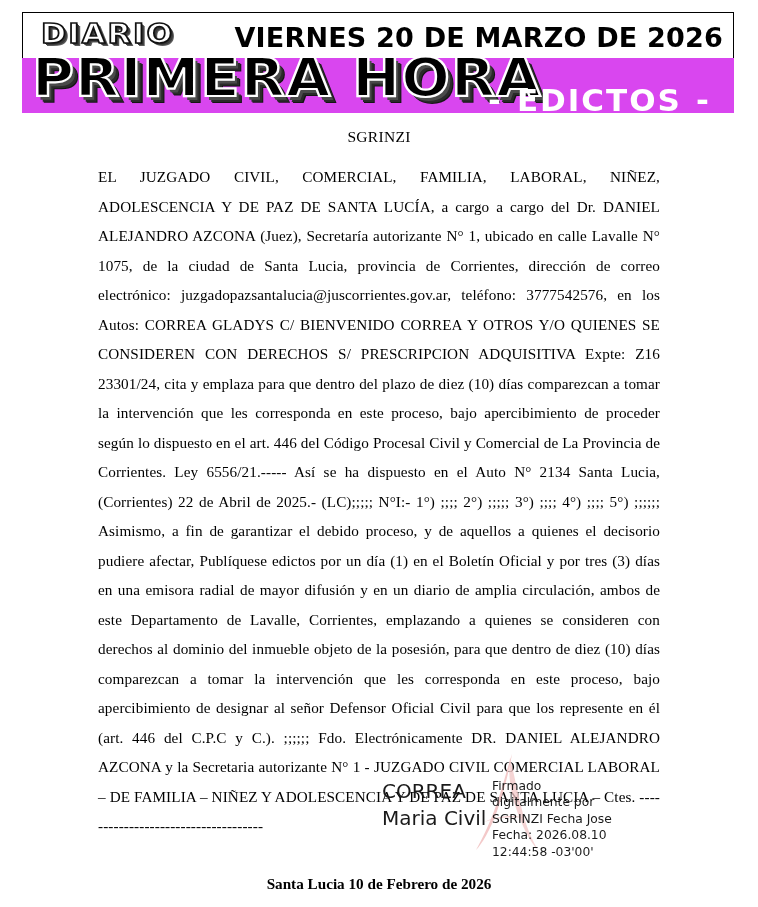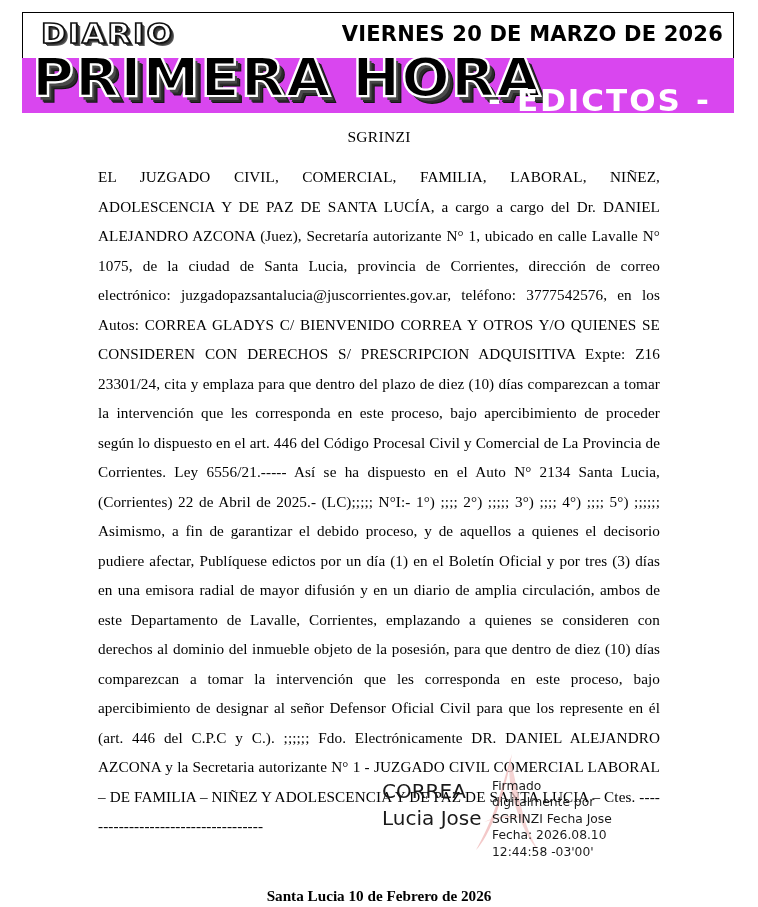--- a/index.html
+++ b/index.html
@@ -56,21 +56,21 @@
     transform-origin: left center;
     white-space: nowrap;
   }
 
   .masthead-date {
     position: absolute;
     right: 10px;
     top: 9px;
     font-family: "DejaVu Sans", sans-serif;
     font-weight: 700;
-    font-size: 21px;
+    font-size: 27px;
     letter-spacing: 0.2px;
     color: #000000;
     white-space: nowrap;
     text-align: right;
   }
 
   
   .masthead-band {
     position: absolute;
     left: 22px;
@@ -138,21 +138,21 @@
     font-size: 15.2px;
     line-height: 29.5px;
     margin: 0;
     letter-spacing: 0.1px;
     hyphens: none;
   }
 
   .doc-date-line {
     text-align: center;
     font-size: 15.2px;
-    margin: 46px 0 0 0;
+    margin: 34px 0 0 0;
     font-weight: 700;
   }
 
   
   .signature-block {
     position: absolute;
     left: 382px;
     top: 758px;
     width: 270px;
     height: 100px;
@@ -223,21 +223,21 @@
 <div class="signature-block">
 
   <svg class="sig-flourish" viewBox="0 0 80 104">
     <path d="M48 2 C44 14 40 30 34 48 C28 66 20 84 12 98 C18 92 26 78 32 62 C38 46 44 24 48 2 Z" fill="#f2c6c6" opacity="0.95"></path>
     <path d="M46 6 C50 22 54 42 58 58 C62 74 68 88 74 98 C66 90 58 74 52 56 C46 38 44 20 46 6 Z" fill="#f2c6c6" opacity="0.75"></path>
     <path d="M20 70 C32 64 48 62 62 66 C48 64 32 66 20 70 Z" fill="#f2c6c6" opacity="0.85"></path>
   </svg>
 
   <div class="sig-name">
     <div>CORREA</div>
-    <div>Lucia Jose</div>
+    <div>Maria Civil</div>
   </div>
 
   <div class="sig-details">
     <div>Firmado</div>
     <div>digitalmente por</div>
     <div>SGRINZI Fecha Jose</div>
     <div>Fecha: 2026.08.10</div>
     <div>12:44:58 -03'00'</div>
   </div>
 

